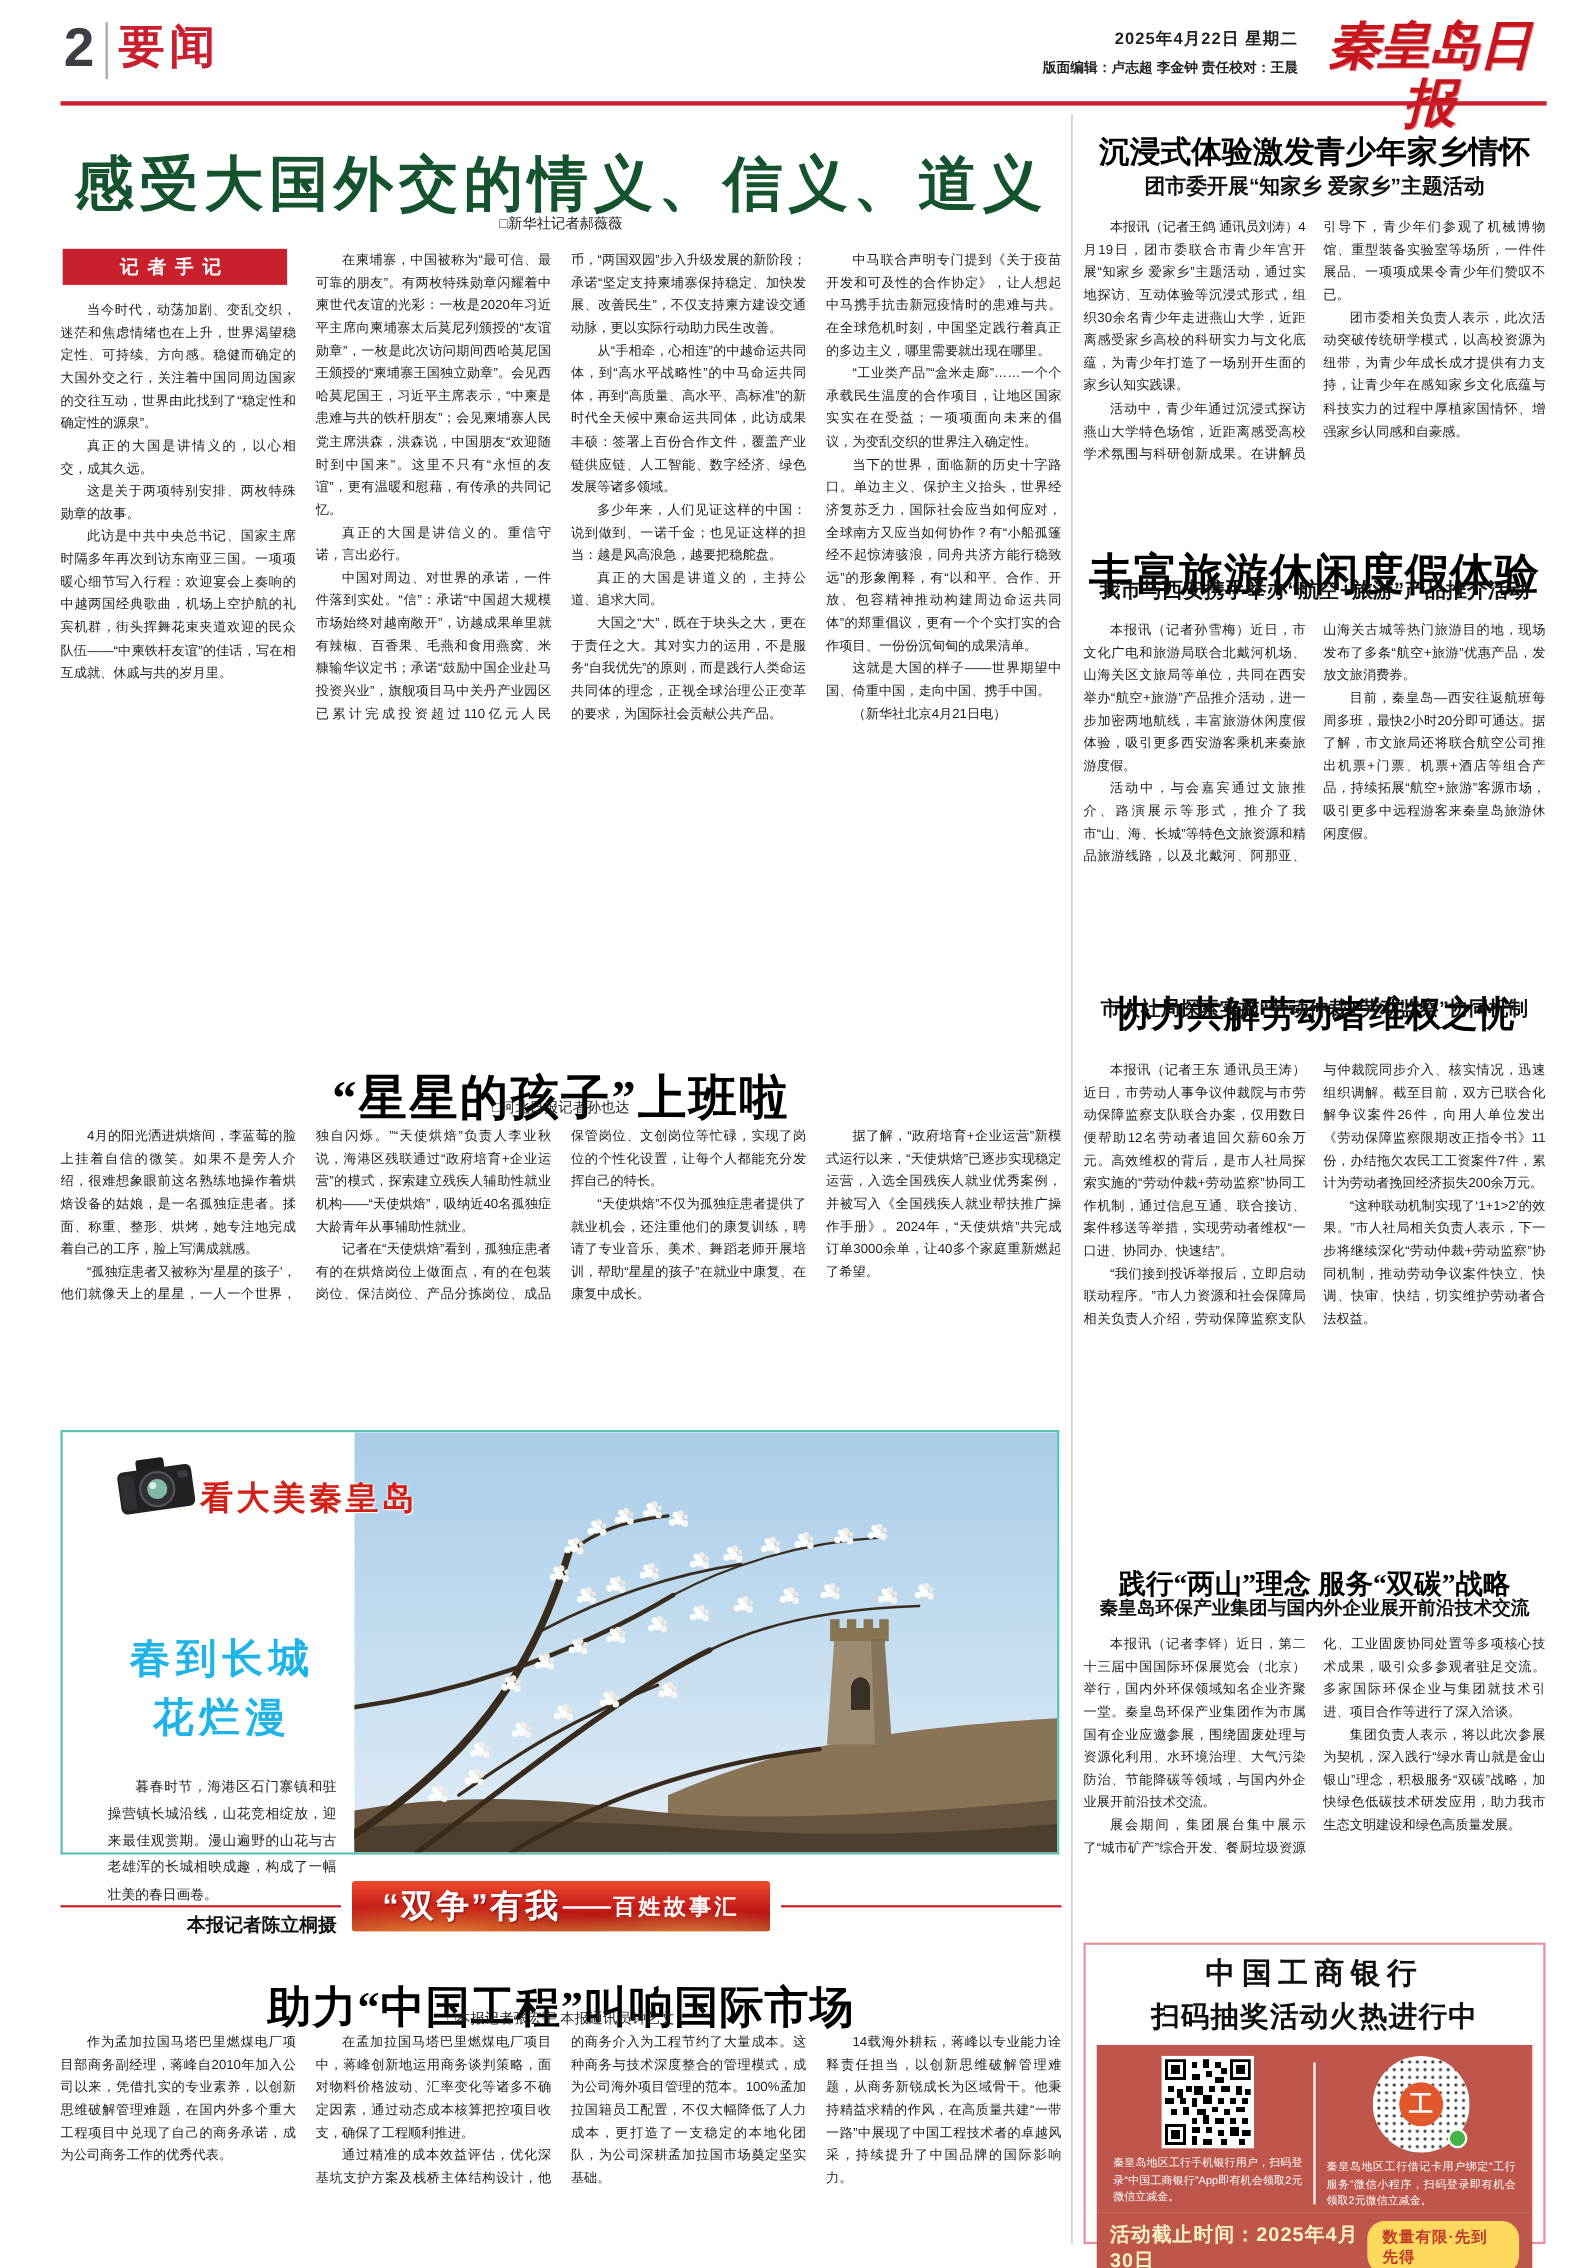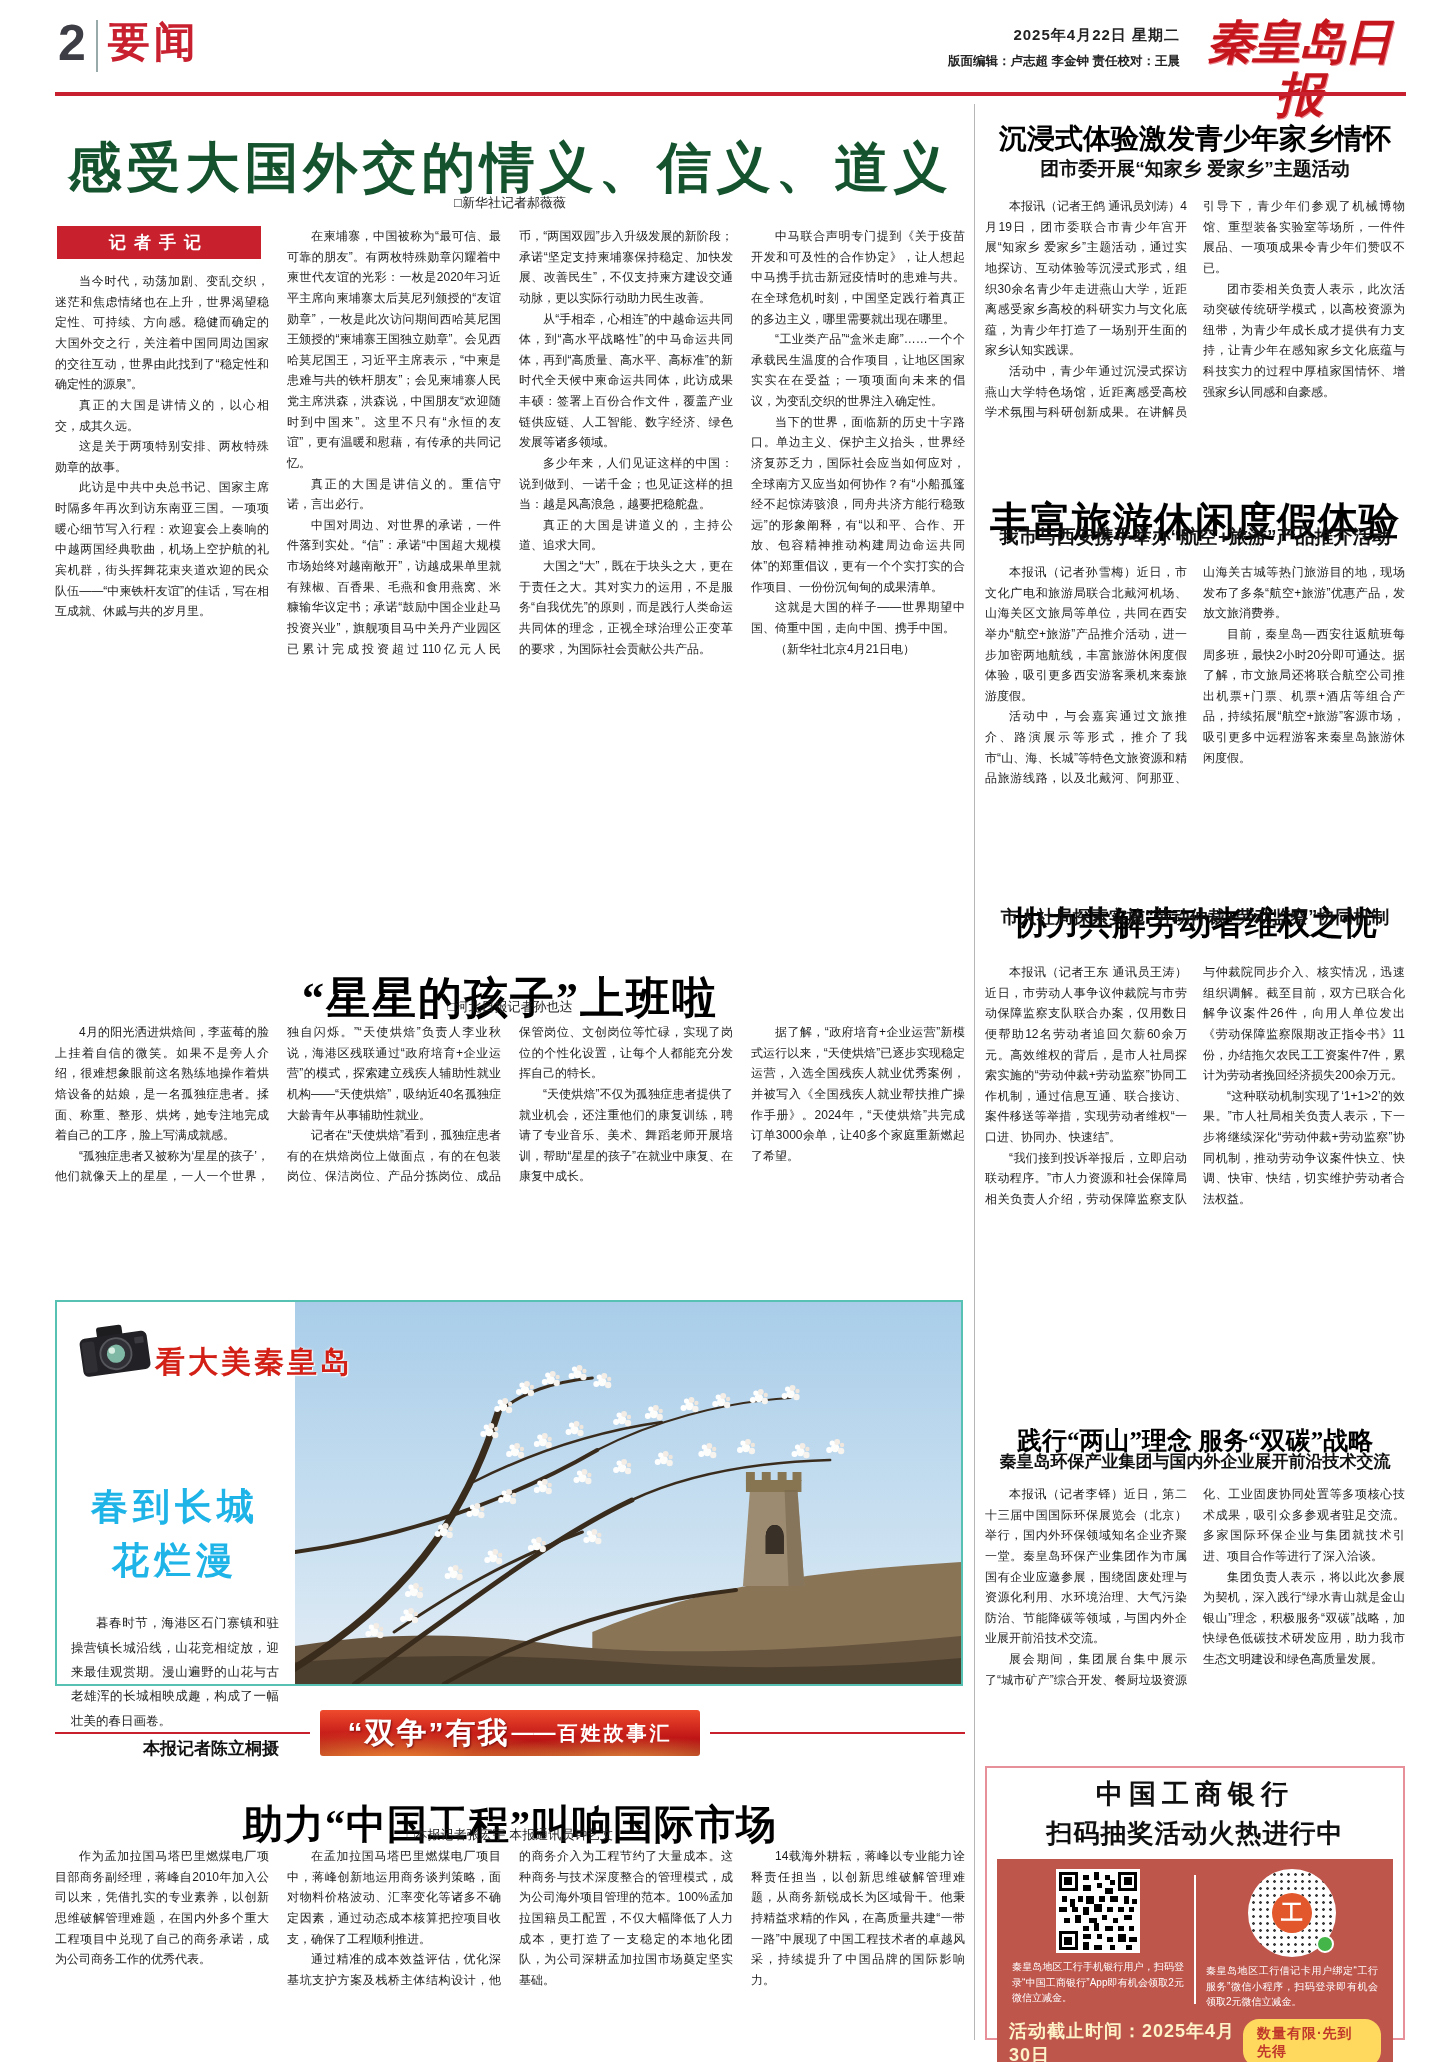--- a/index.html
+++ b/index.html
@@ -145,21 +145,21 @@
     <h2 class="abs serif-head" style="top:832px;font-size:44px;letter-spacing:2px;">“星星的孩子”上班啦</h2>
     <div class="abs byline" style="top:898px;width:910px;">□河北日报记者孙也达</div>
     <div class="abs art-body cols-4" style="top:922px;width:910px;height:268px;">
         <p>4月的阳光洒进烘焙间，李蓝莓的脸上挂着自信的微笑。如果不是旁人介绍，很难想象眼前这名熟练地操作着烘焙设备的姑娘，是一名孤独症患者。揉面、称重、整形、烘烤，她专注地完成着自己的工序，脸上写满成就感。</p>
         <p>“孤独症患者又被称为‘星星的孩子’，他们就像天上的星星，一人一个世界，独自闪烁。”“天使烘焙”负责人李业秋说，海港区残联通过“政府培育+企业运营”的模式，探索建立残疾人辅助性就业机构——“天使烘焙”，吸纳近40名孤独症大龄青年从事辅助性就业。</p>
         <p>记者在“天使烘焙”看到，孤独症患者有的在烘焙岗位上做面点，有的在包装岗位、保洁岗位、产品分拣岗位、成品保管岗位、文创岗位等忙碌，实现了岗位的个性化设置，让每个人都能充分发挥自己的特长。</p>
         <p>“天使烘焙”不仅为孤独症患者提供了就业机会，还注重他们的康复训练，聘请了专业音乐、美术、舞蹈老师开展培训，帮助“星星的孩子”在就业中康复、在康复中成长。</p>
         <p>据了解，“政府培育+企业运营”新模式运行以来，“天使烘焙”已逐步实现稳定运营，入选全国残疾人就业优秀案例，并被写入《全国残疾人就业帮扶推广操作手册》。2024年，“天使烘焙”共完成订单3000余单，让40多个家庭重新燃起了希望。</p>
       </div>
 
-    <div class="abs photo-block" style="top:1200px;">
+    <div class="abs photo-block" style="top:1200px;padding-left:27px;">
       <div class="photo-panel">
         <svg class="camera" width="92" height="64" viewBox="0 0 100 70">
           <rect x="30" y="10" width="28" height="14" rx="3" fill="#1d1d20"></rect>
           <rect x="10" y="20" width="74" height="42" rx="6" fill="#222226"></rect>
           <rect x="12" y="24" width="14" height="34" rx="3" fill="#2e2e33"></rect>
           <circle cx="48" cy="41" r="17" fill="#303036" stroke="#55555c" stroke-width="2"></circle>
           <circle cx="48" cy="41" r="10" fill="#7fb8a4"></circle>
           <circle cx="44" cy="37" r="3.5" fill="#d9efe4"></circle>
           <rect x="70" y="26" width="10" height="7" rx="1" fill="#3a3a40"></rect>
         </svg>

